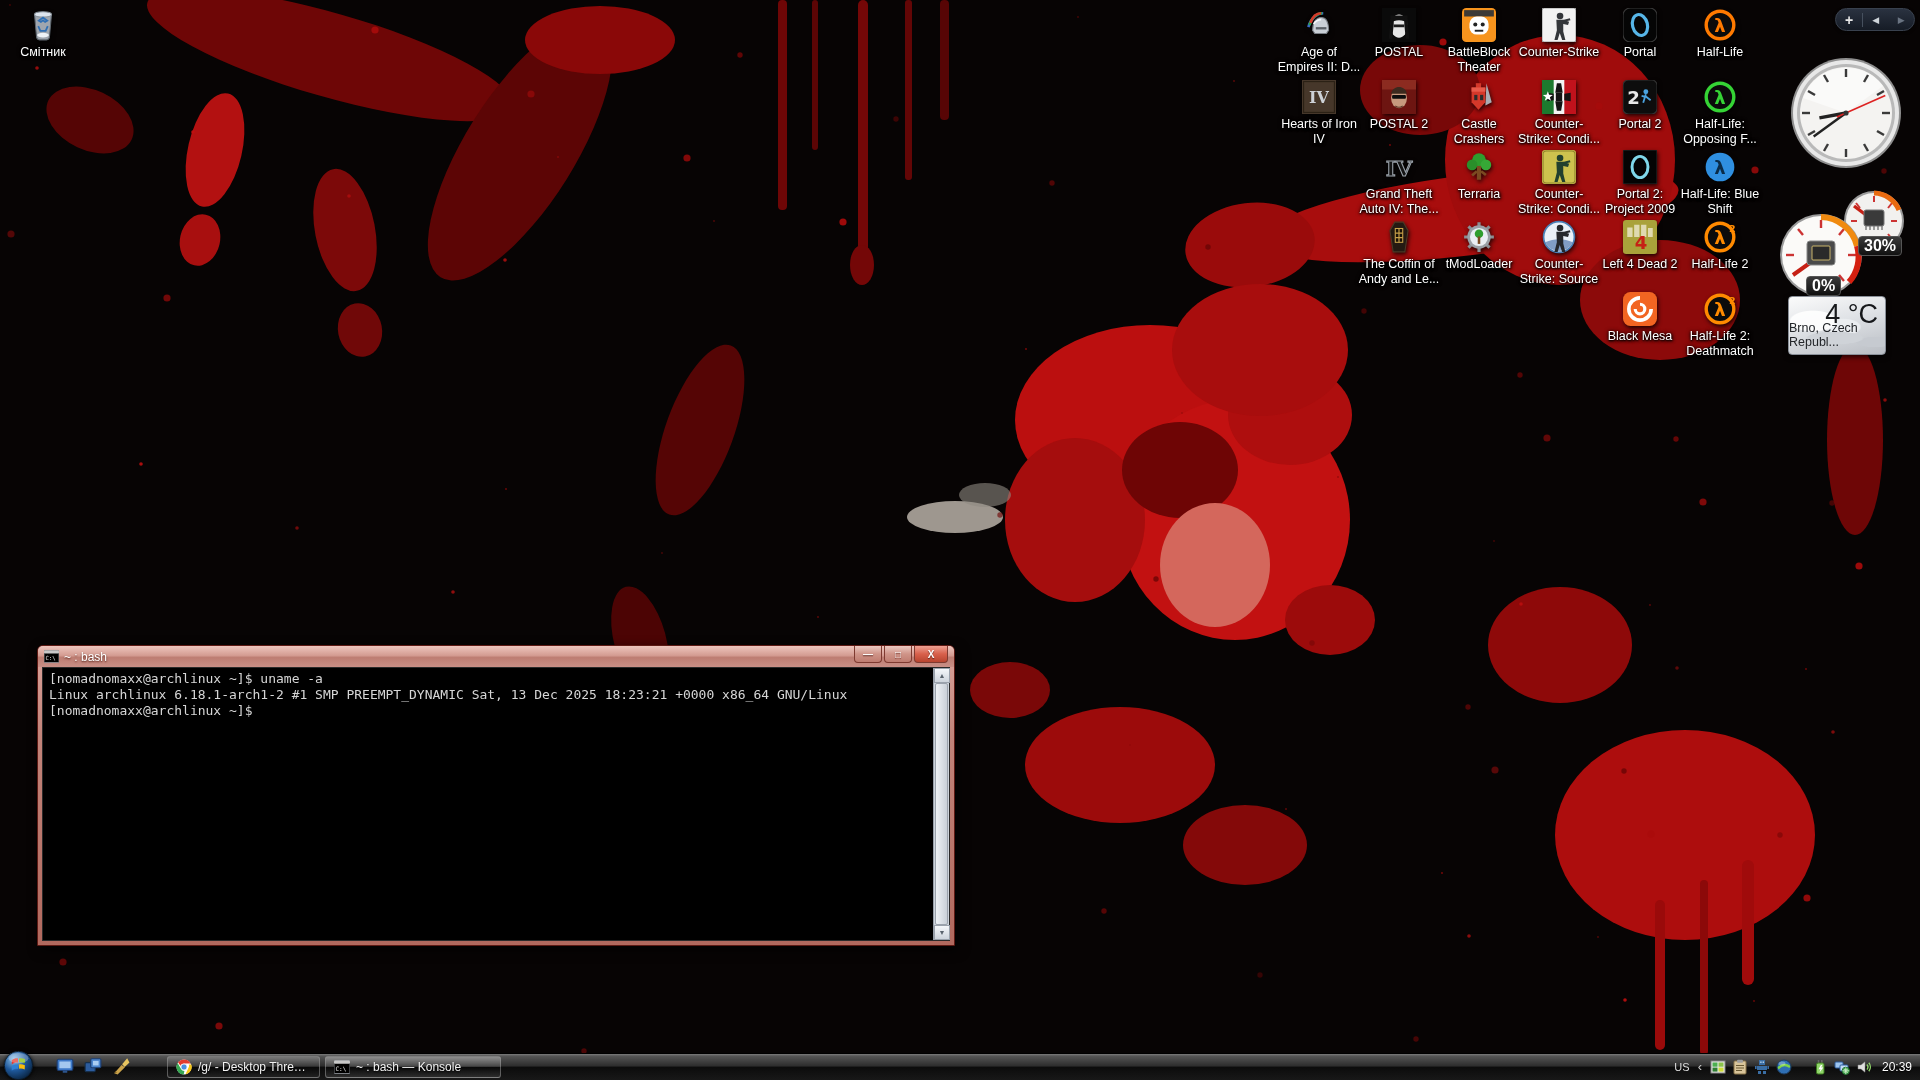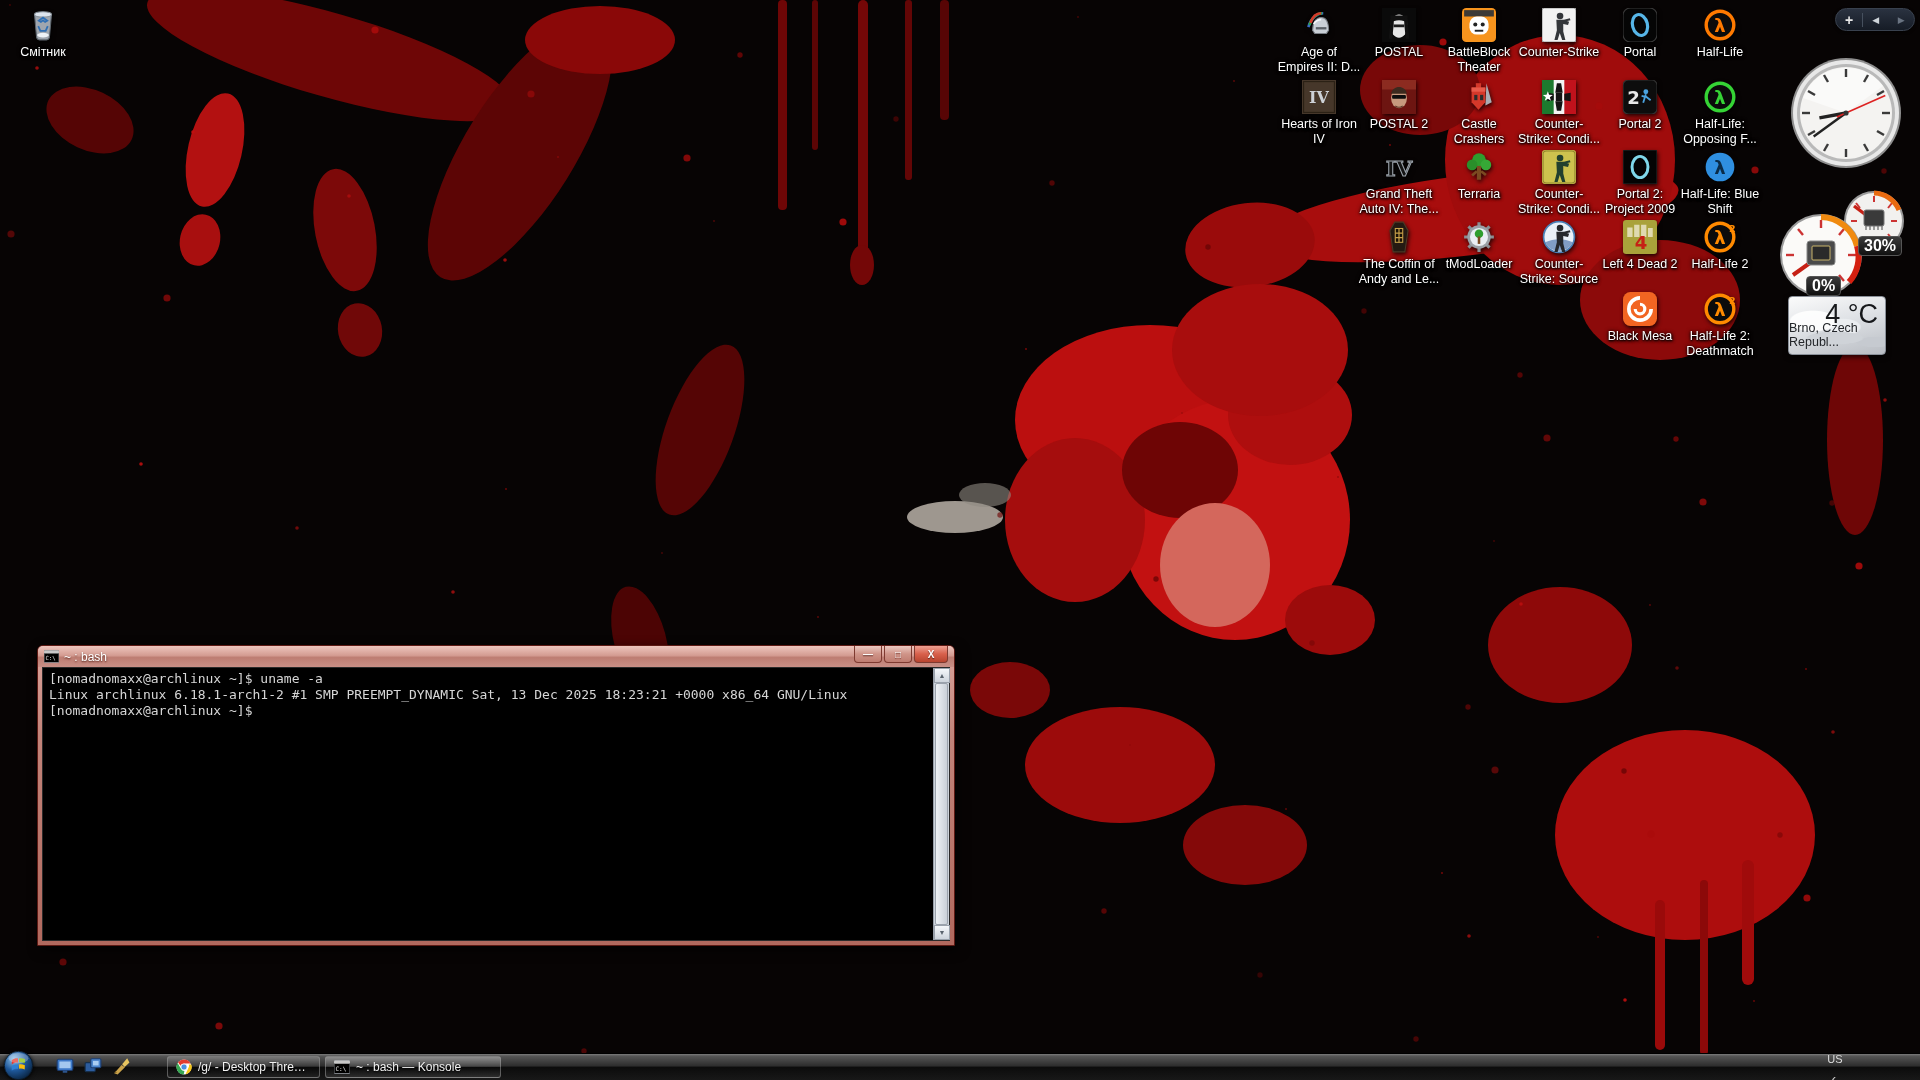--- a/index.html
+++ b/index.html
@@ -74,21 +74,21 @@
   .start-orb svg{width:100%;height:100%;display:block;filter:drop-shadow(0 1px 2px #000);}
   .ql{position:absolute;left:56px;top:1057px;display:flex;gap:10px;align-items:center;}
   .ql .qicn{width:18px;height:18px;cursor:pointer;} .ql .qicn svg{width:100%;height:100%;display:block;}
   .tbtn{position:absolute;top:1056px;height:22px;border-radius:3px;border:1px solid rgba(150,150,150,.55);
     background:linear-gradient(rgba(255,255,255,.22),rgba(255,255,255,.06) 48%,rgba(0,0,0,.25) 52%,rgba(255,255,255,.05));
     display:flex;align-items:center;gap:6px;padding:0 8px;color:#f2f2f2;font-size:12px;cursor:pointer;
     text-shadow:0 1px 2px #000;overflow:hidden;}
   .tbtn.active{background:linear-gradient(rgba(255,255,255,.34),rgba(255,255,255,.12) 48%,rgba(0,0,0,.2) 52%,rgba(255,255,255,.1));}
   .tbtn .bicn{width:16px;height:16px;flex:0 0 16px;} .tbtn .bicn svg{width:100%;height:100%;display:block;}
   .tbtn .blabel{white-space:nowrap;overflow:hidden;text-overflow:ellipsis;}
-  .tray{position:absolute;right:4px;top:1053px;height:27px;display:flex;align-items:center;gap:6px;color:#e8e8e8;flex-direction:column;}
+  .tray{position:absolute;right:4px;top:1053px;height:27px;display:flex;align-items:center;gap:6px;color:#e8e8e8;}
   .tray .kbd{font-size:11px;color:#ddd;padding:0 2px;cursor:pointer;}
   .tray .chev{font-size:13px;color:#cfcfcf;cursor:pointer;margin-right:2px;}
   .tray .ticon{width:16px;height:16px;cursor:pointer;} .tray .ticon svg{width:100%;height:100%;display:block;}
   .tray .gap{width:8px;}
   .tray .tclock{font-size:12px;color:#fff;margin:0 4px 0 4px;text-shadow:0 1px 1px #000;}
 </style>
 </head>
 <body>
 
 <div class="desktop">

